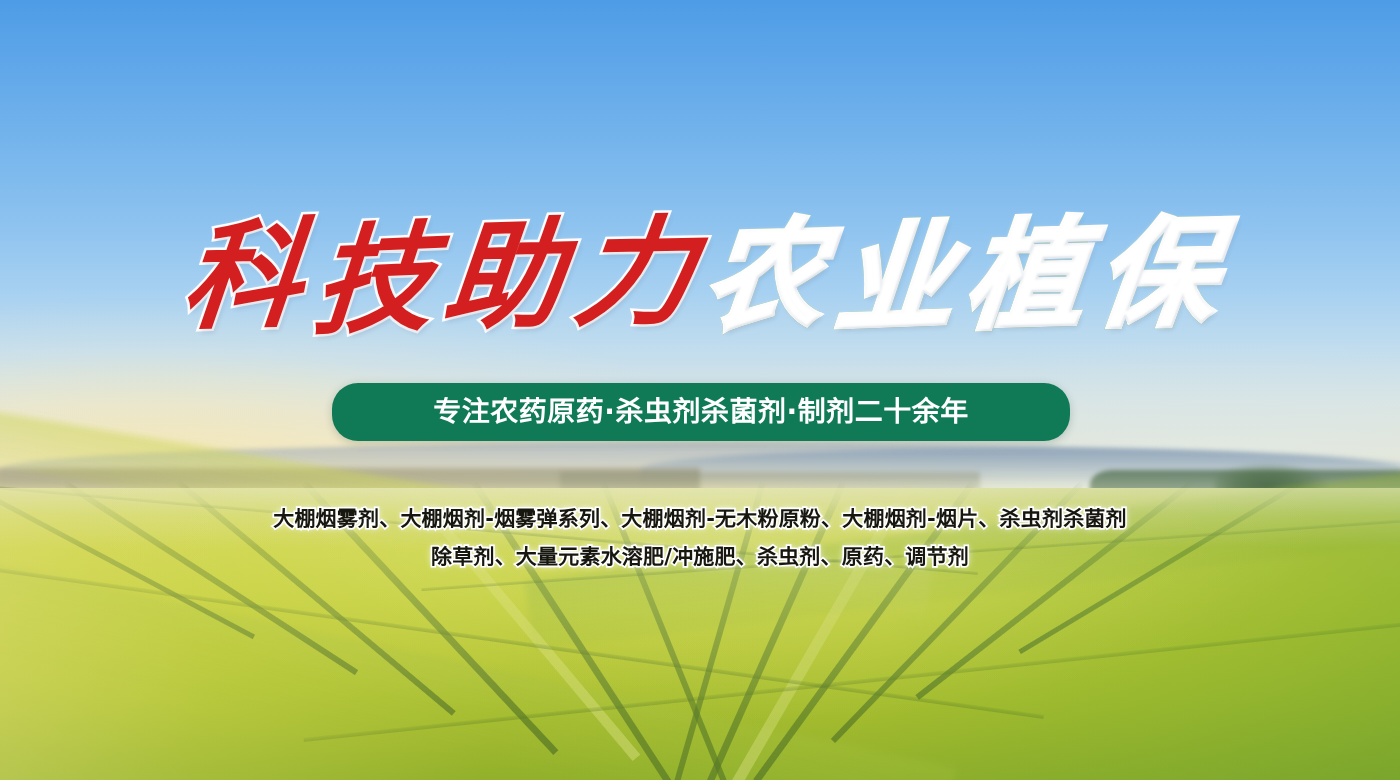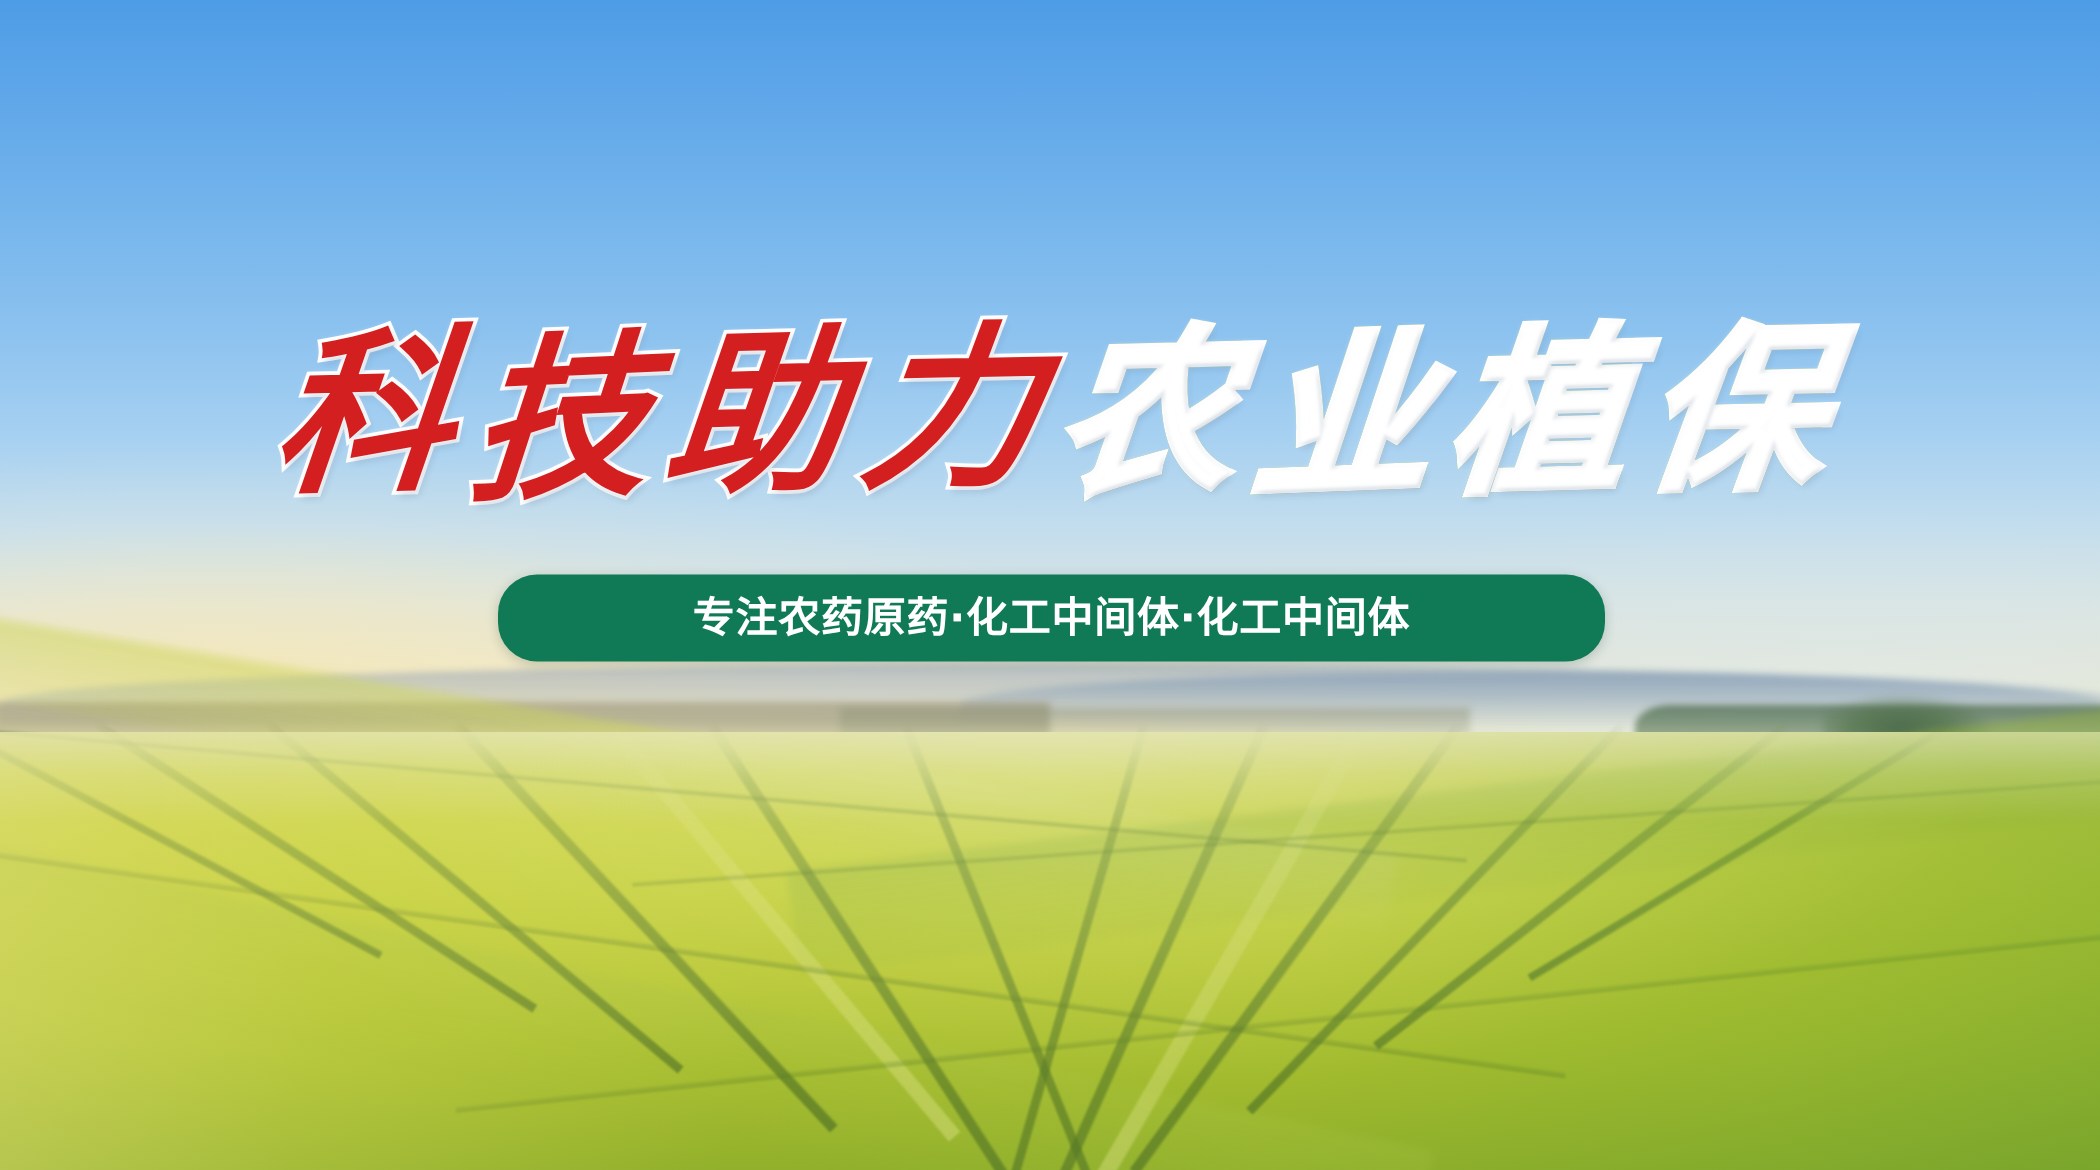--- a/index.html
+++ b/index.html
@@ -309,17 +309,21 @@
     <span class="ch red">技</span>
     <span class="ch red">助</span>
     <span class="ch red">力</span>
     <span class="ch green">农</span>
     <span class="ch green">业</span>
     <span class="ch green">植</span>
     <span class="ch green">保</span>
   </div>
 
   <div class="subtitle-bar">
-    <span class="subtitle-text">专注农药原药·化工中间体·化工中间体</span>
+    <span class="subtitle-text">专注农药原药·杀虫剂杀菌剂·制剂二十余年</span>
   </div>
 
+  <div class="products">
+    <span class="product-line">大棚烟雾剂、大棚烟剂-烟雾弹系列、大棚烟剂-无木粉原粉、大棚烟剂-烟片、杀虫剂杀菌剂</span>
+    <span class="product-line">除草剂、大量元素水溶肥/冲施肥、杀虫剂、原药、调节剂</span>
+  </div>
 
 </div>
 
 </body></html>

